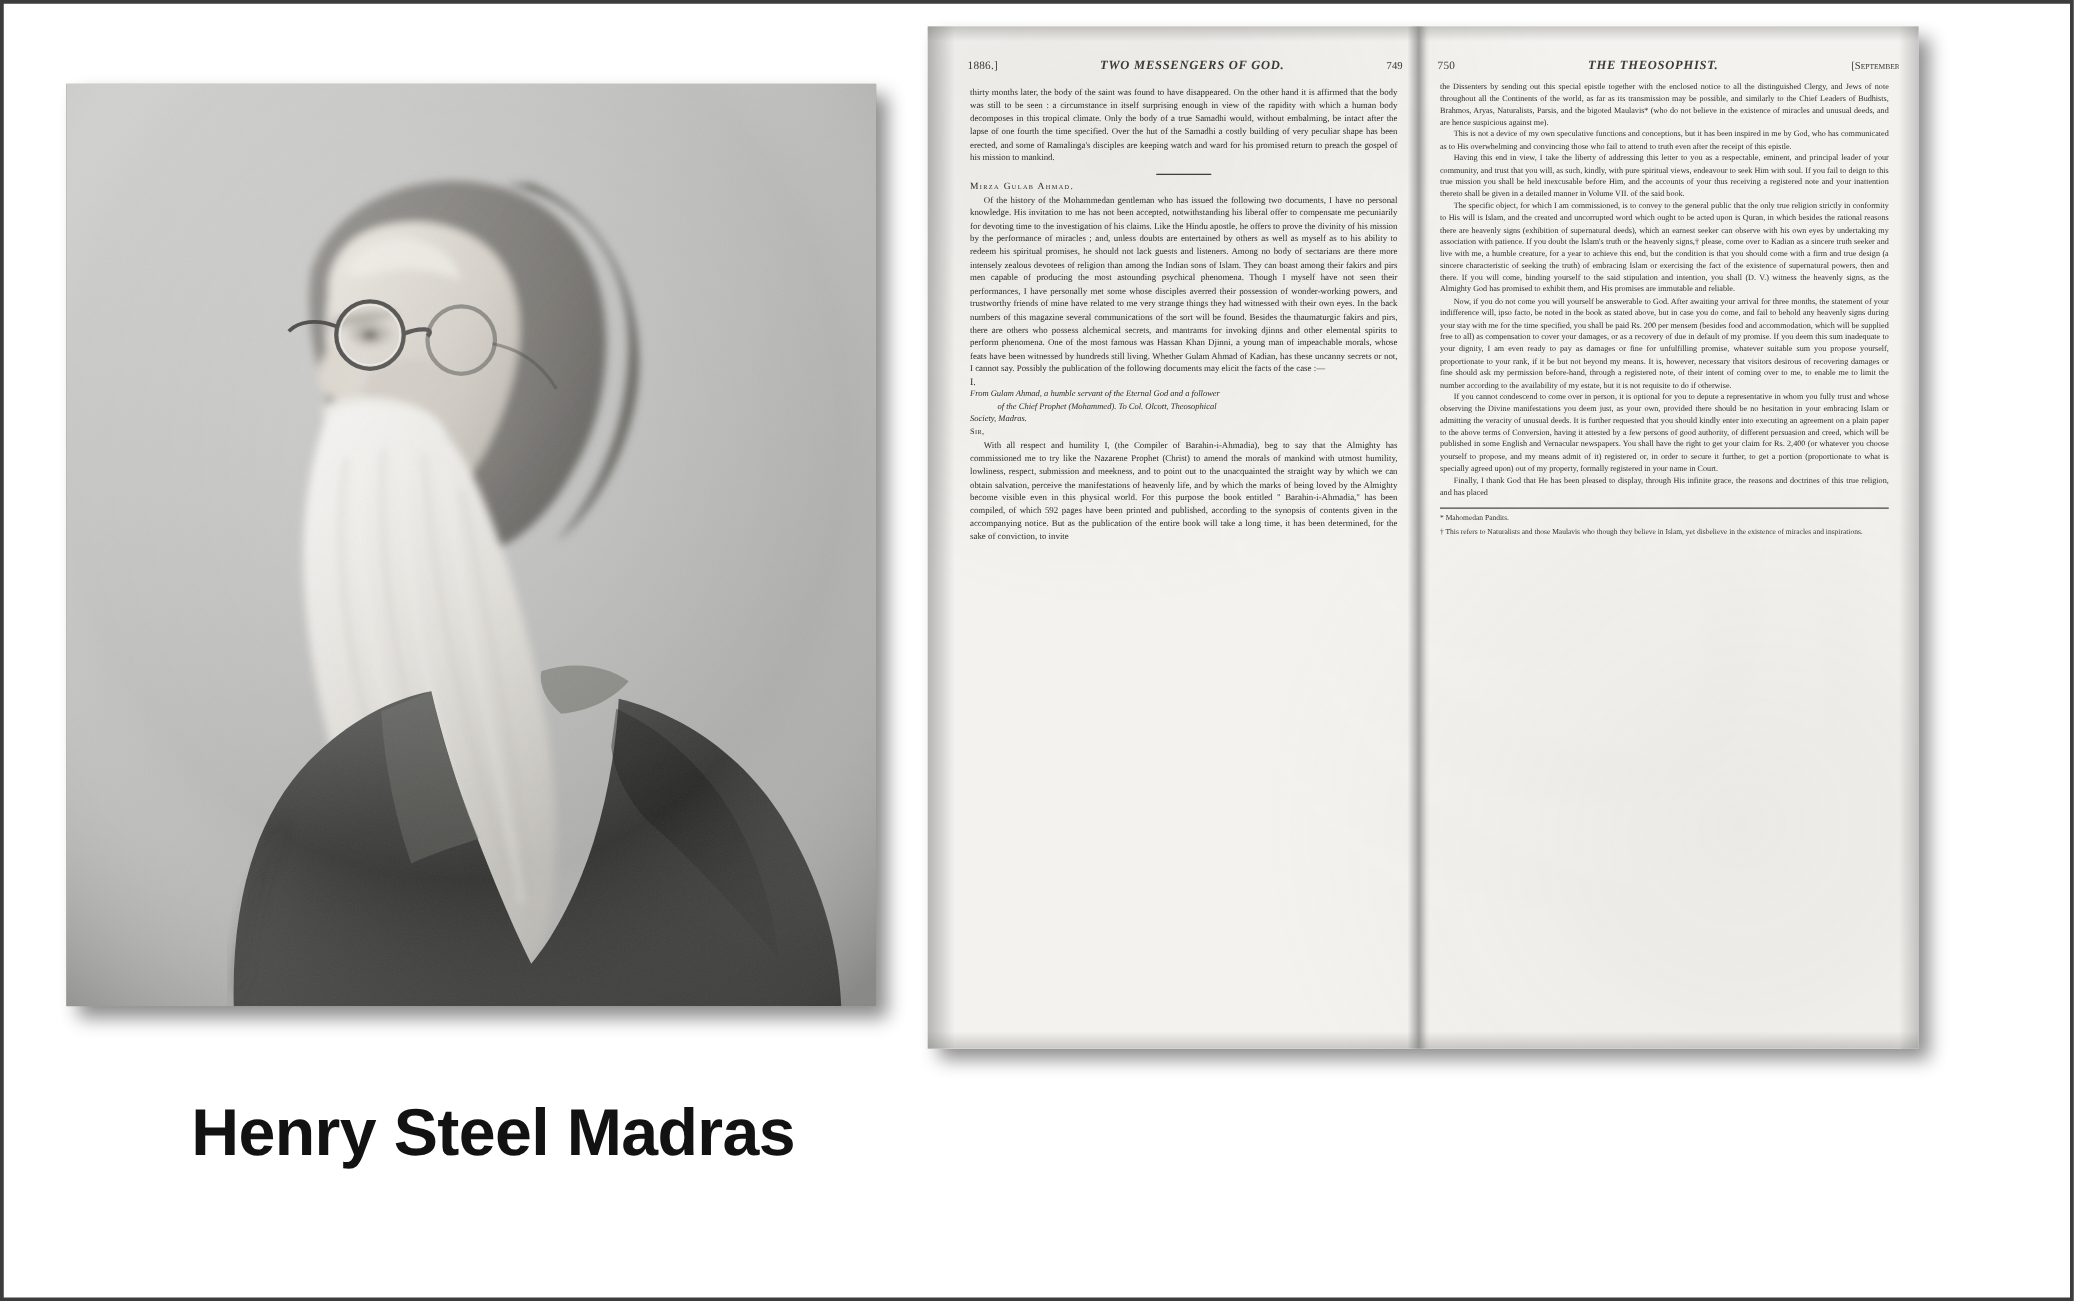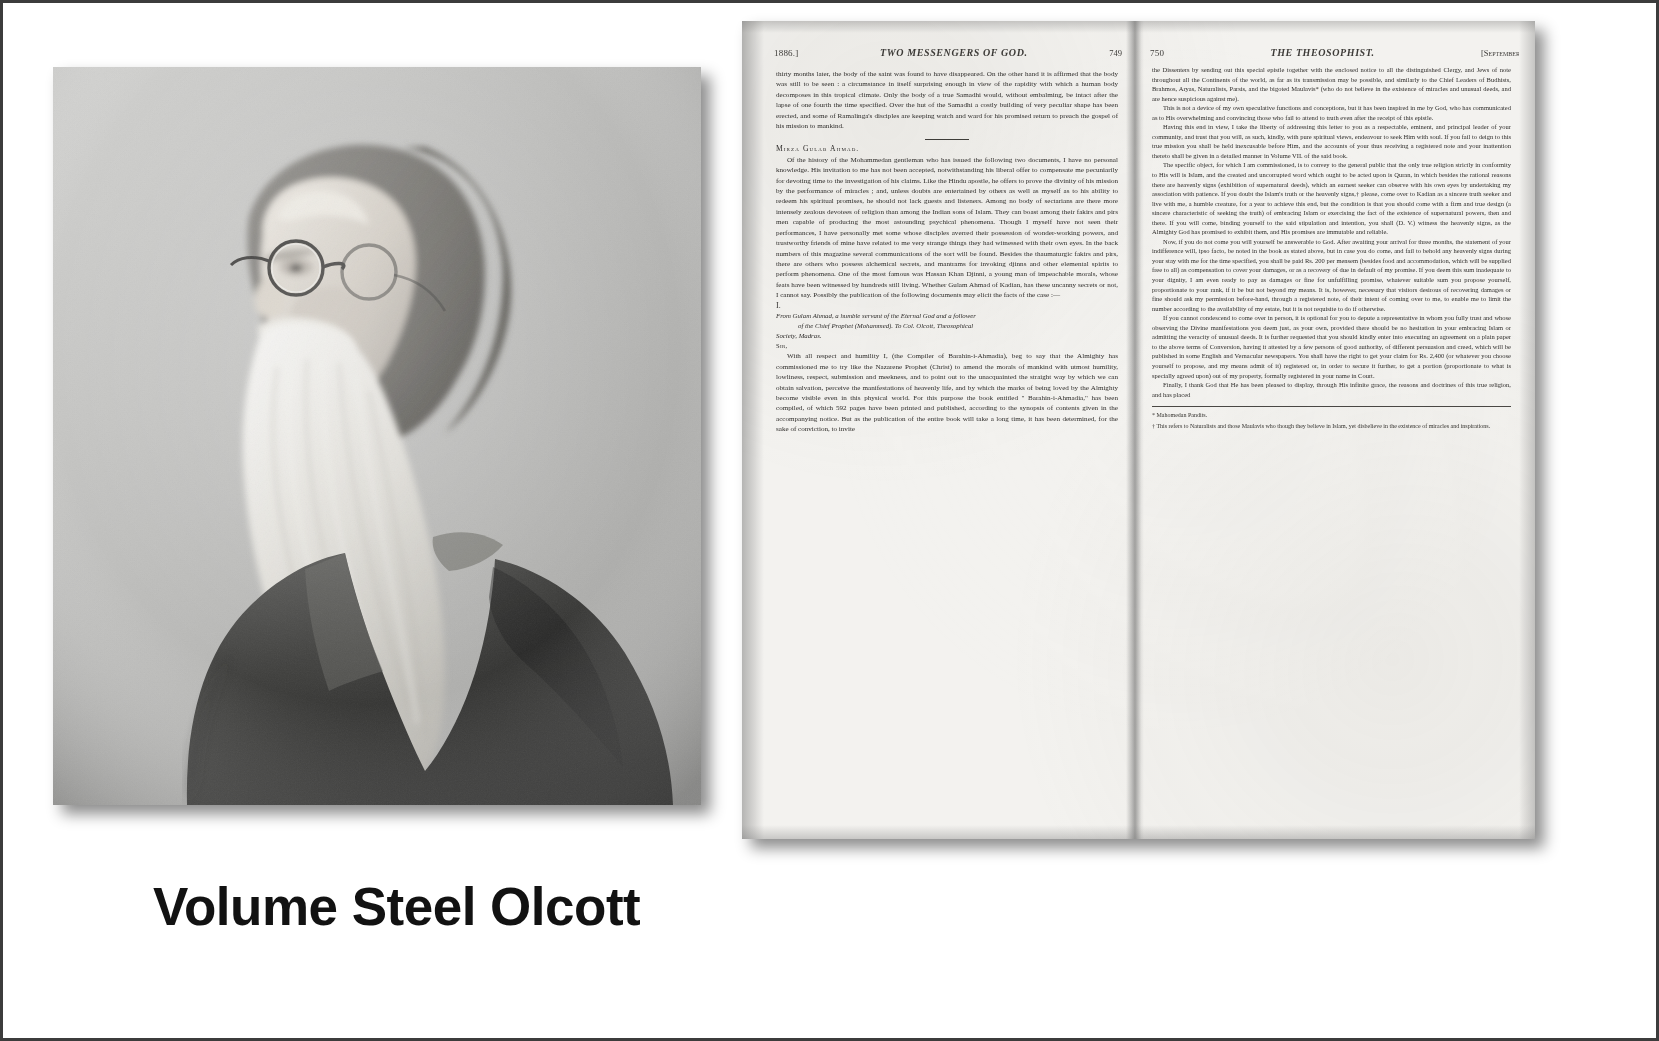--- a/index.html
+++ b/index.html
@@ -378,21 +378,21 @@
                  C540 664 506 626 470 594 C450 576 438 552 436 530 Z" fill="#1d1d1c" opacity="0.45"></path>
       </g>
 
       <path d="M134 738 C136 678 152 624 182 584 C160 618 146 664 142 712 Z" fill="#2c2c2a" opacity="0.6" filter="url(#soft2)"></path>
 
       <rect x="0" y="0" width="648" height="738" fill="url(#vign)"></rect>
       <rect x="0" y="0" width="648" height="738" filter="url(#grainy)" opacity="0.5"></rect>
     </svg>
   </div>
 
-  <div id="caption">Volume Steel Olcott</div>
+  <div id="caption">Henry Steel Madras</div>
 
   <div id="scan-wrap">
 
     <div class="page" id="page-left">
       <div class="running-head">
         <span class="rh-folio">1886.]</span>
         <span class="rh-title">TWO MESSENGERS OF GOD.</span>
         <span class="rh-right">749</span>
       </div>
 

